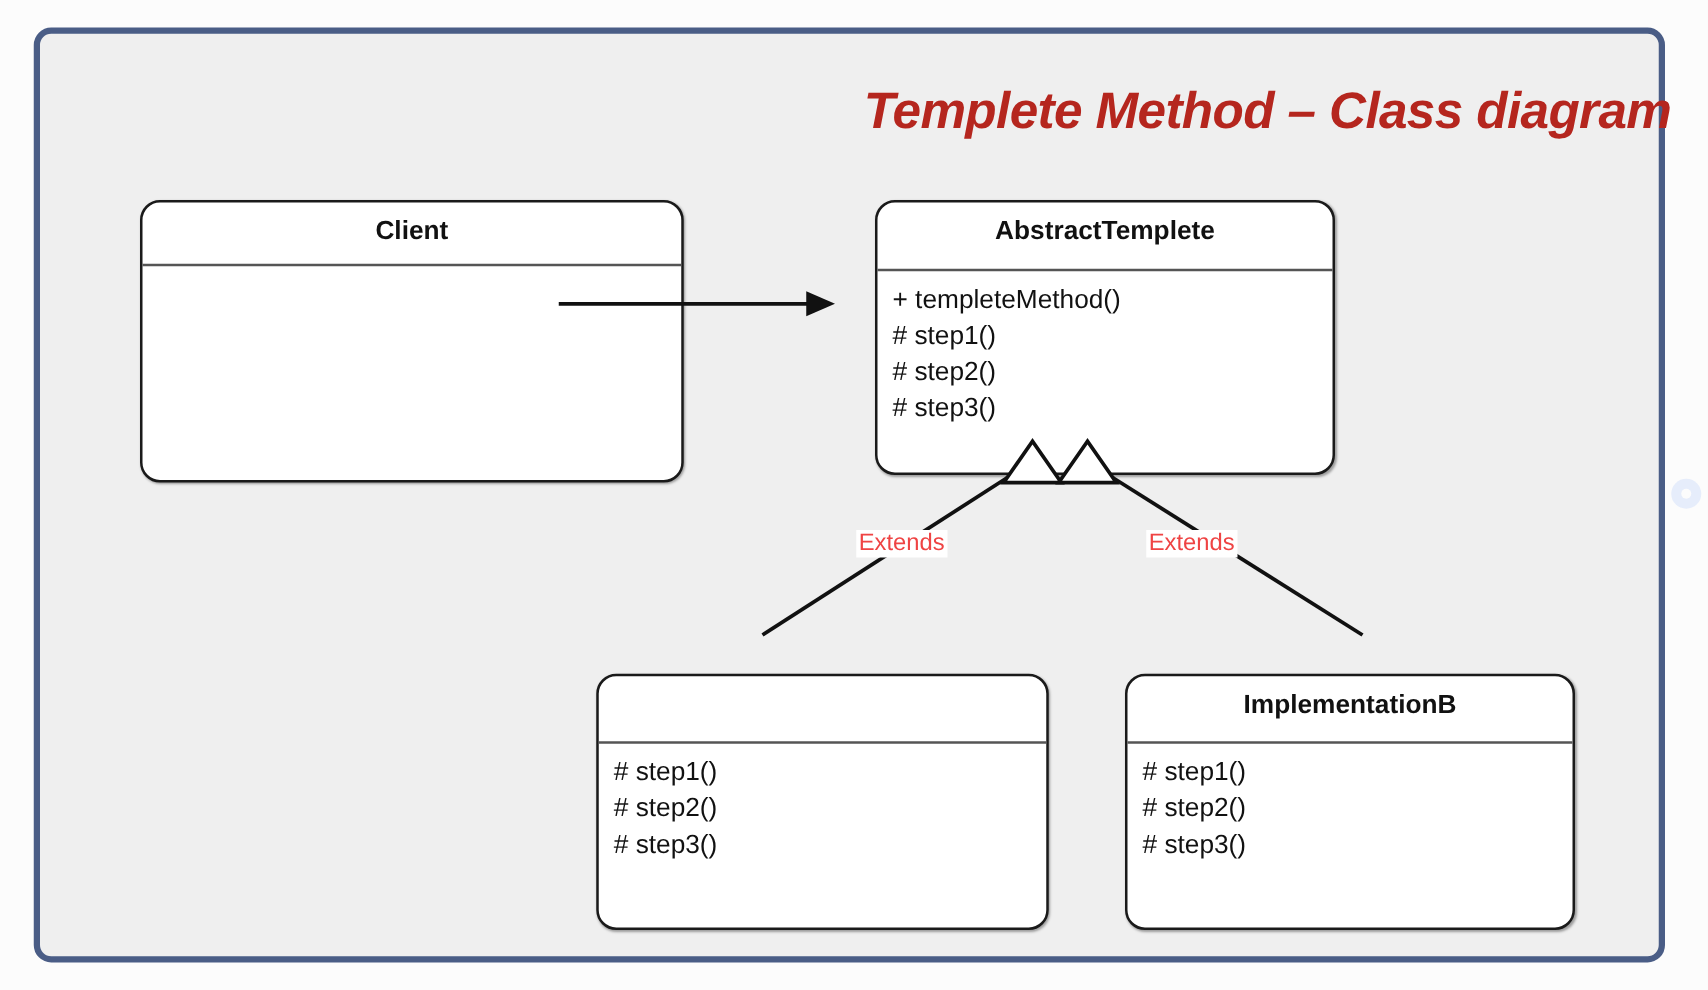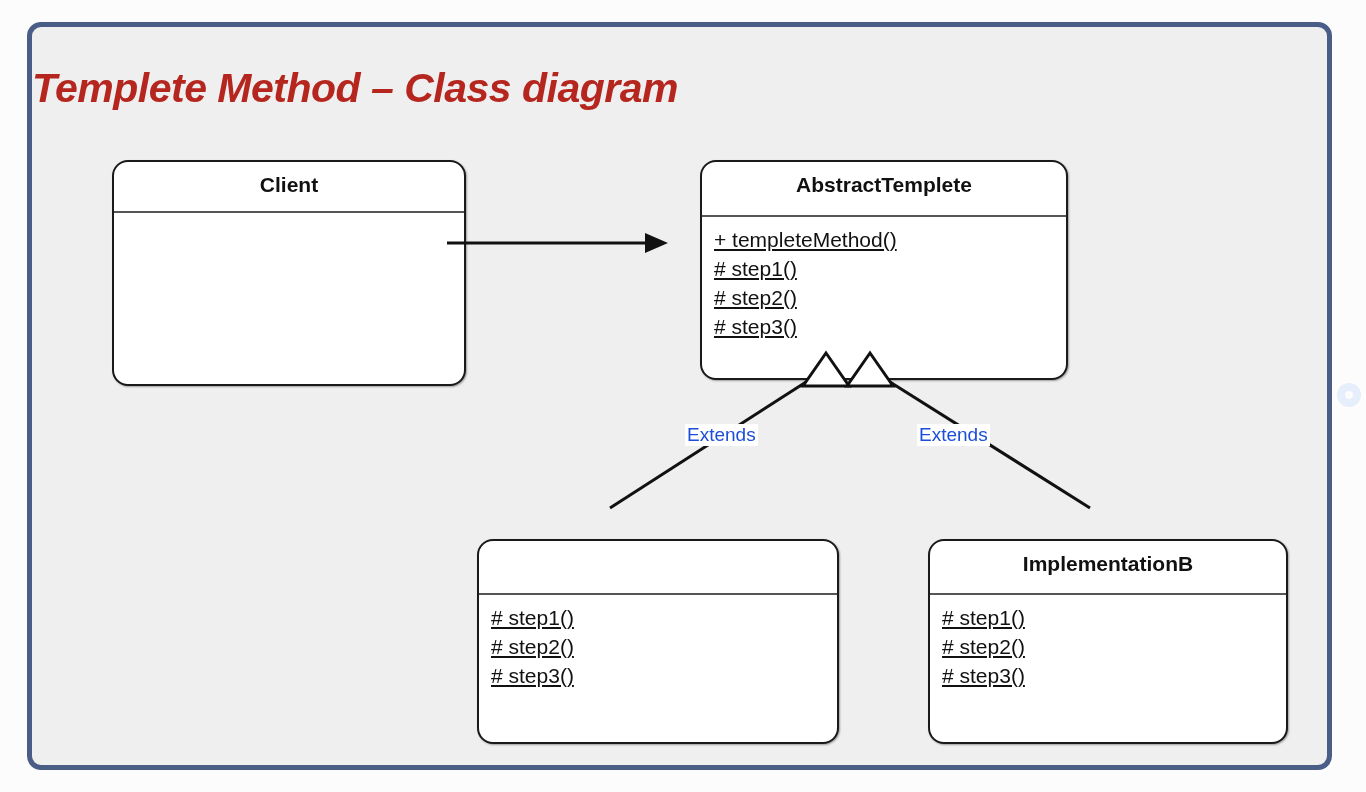--- a/index.html
+++ b/index.html
@@ -29,21 +29,21 @@
     box-sizing: border-box;
     border: 5px solid #4a5d86;
     border-radius: 14px;
     background: #efefef;
   }
   #title {
     position: absolute;
     left: 0;
     top: 38px;
     width: 1305px;
-    text-align: left;
+    text-align: right;
     font-size: 41px;
     font-weight: bold;
     font-style: italic;
     color: #b5261e;
     letter-spacing: -0.5px;
     white-space: nowrap;
   }
   .uml-box {
     position: absolute;
     box-sizing: border-box;
@@ -68,53 +68,53 @@
   }
   .uml-members {
     position: absolute;
     left: 12px;
     right: 8px;
     font-size: 21px;
     color: #111111;
     line-height: 29px;
     white-space: nowrap;
   }
-  .uml-members div { white-space: nowrap; text-decoration: underline; }
+  .uml-members div { white-space: nowrap; }
 
   
-  #box-client      { left: 80px;  top: 133px; width: 354px; height: 226px; }
+  #box-client      { left: 80px;  top: 133px; width: 435px; height: 226px; }
   #box-client .uml-title    { margin-top: 11px; }
   #box-client .uml-divider  { top: 49px; }
 
   #box-abstract    { left: 668px; top: 133px; width: 368px; height: 220px; }
   #box-abstract .uml-title   { margin-top: 11px; }
   #box-abstract .uml-divider { top: 53px; }
   #box-abstract .uml-members { top: 63px; }
 
   #box-impl-a      { left: 445px; top: 512px; width: 362px; height: 205px; }
   #box-impl-a .uml-title   { margin-top: 11px; }
   #box-impl-a .uml-divider { top: 52px; }
   #box-impl-a .uml-members { top: 62px; }
 
-  #box-impl-b      { left: 896px; top: 512px; width: 360px; height: 205px; }
+  #box-impl-b      { left: 868px; top: 512px; width: 360px; height: 205px; }
   #box-impl-b .uml-title   { margin-top: 11px; }
   #box-impl-b .uml-divider { top: 52px; }
   #box-impl-b .uml-members { top: 62px; }
 
   #edges {
     position: absolute;
     left: 0; top: 0;
     width: 1366px; height: 792px;
     pointer-events: none;
   }
   .edge-label {
     position: absolute;
     background: #ffffff;
     font-size: 19px;
-    color: #1d4ed8;
+    color: #ef4444;
     padding: 0 2px;
     white-space: nowrap;
   }
   #label-extends-left  { left: 685px; top: 424px; }
   #label-extends-right { left: 917px; top: 424px; }
 
   #blue-dot {
     position: absolute;
     left: 1337px;
     top: 383px;

